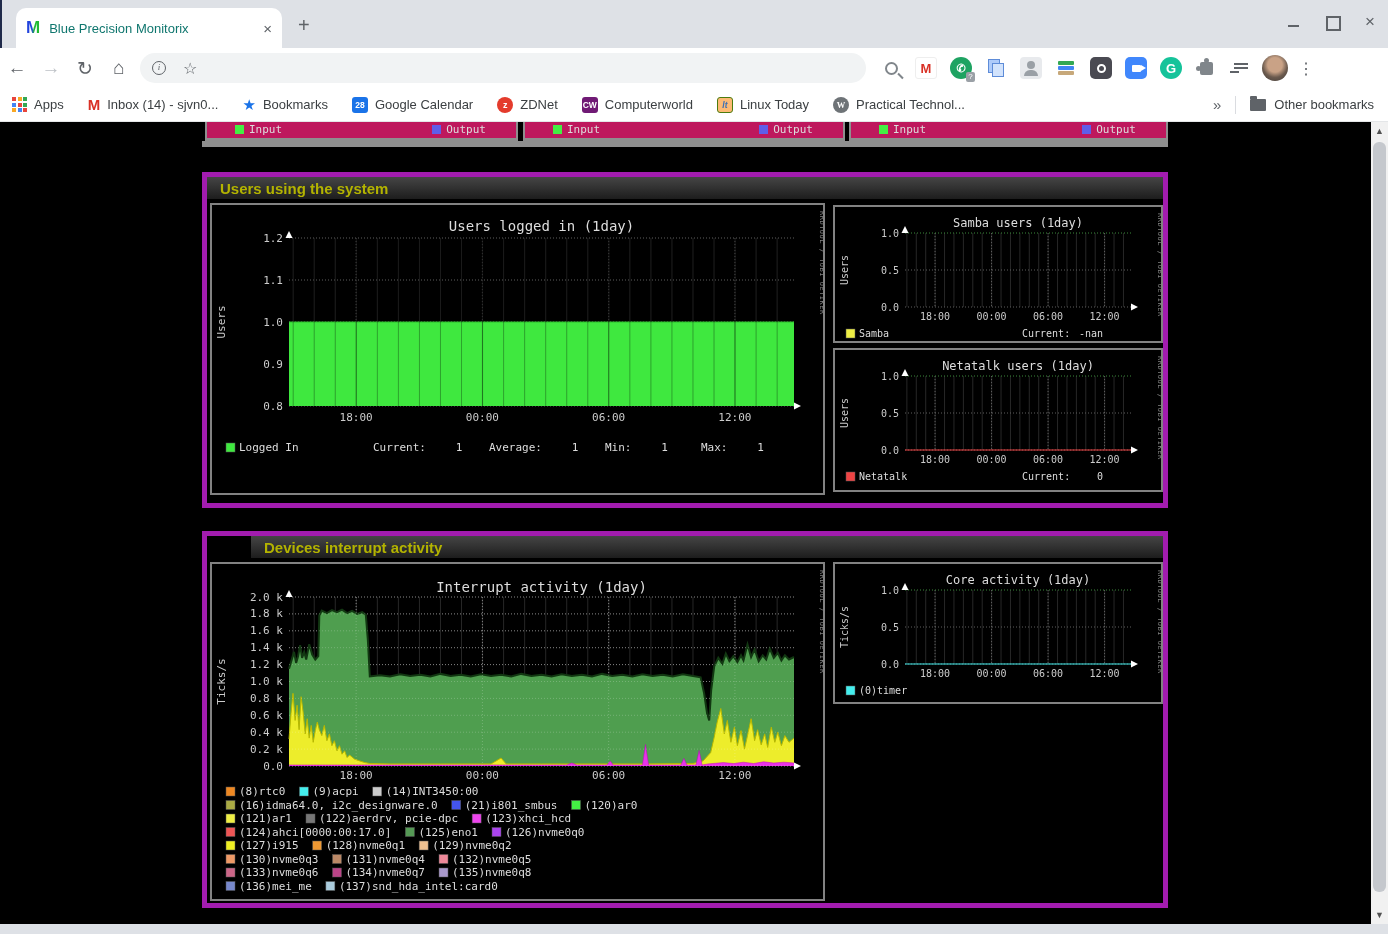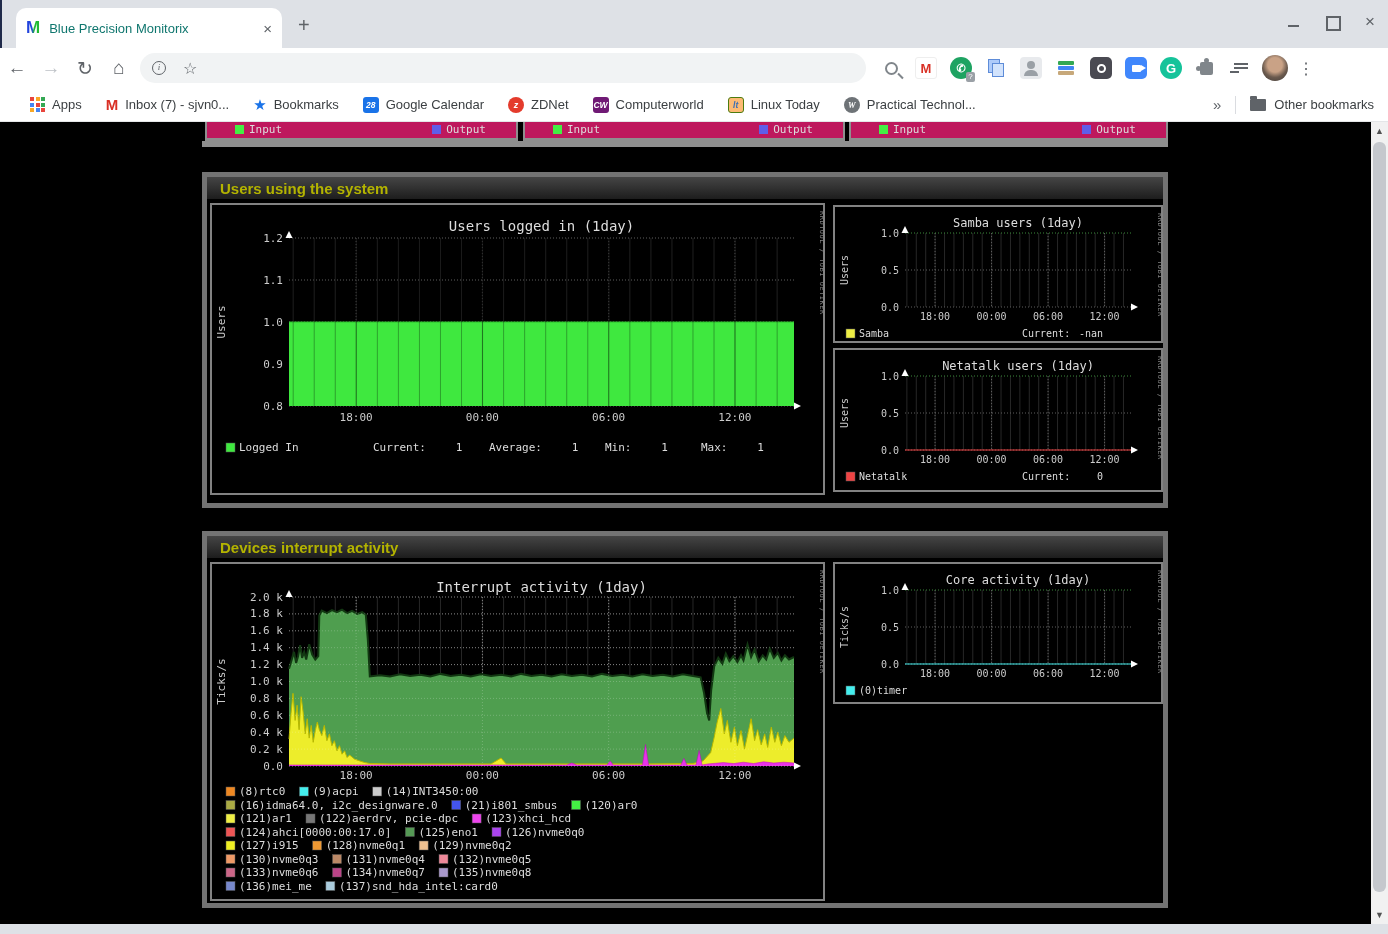--- a/index.html
+++ b/index.html
@@ -52,50 +52,50 @@
   .ext-puzzle { color:#5f6368; }
   .puzzle { width:13px; height:13px; background:#80868b; border-radius:2px; position:relative; }
   .puzzle::before { content:""; position:absolute; top:-4px; left:4px; width:5px; height:5px; background:#80868b; border-radius:50%; }
   .puzzle::after { content:""; position:absolute; left:-4px; top:4px; width:5px; height:5px; background:#80868b; border-radius:50%; }
   .ext-list { flex-direction:column; gap:2px; display:flex; }
   .list-bar { width:14px; height:2px; background:#5f6368; }
   .list-bar.short { width:9px; align-self:flex-start; }
   .avatar { width:26px; height:26px; border-radius:50%; background:radial-gradient(circle at 50% 38%, #c9a286 35%, #6b5a4e 60%, #3f3a38 100%); margin-left:10px; }
   .menu-dots { font-size:16px; color:#5f6368; margin:0 12px 0 10px; }
 
-  .bookmarks { position:absolute; left:0; top:88px; width:100%; height:34px; background:#fff; border-bottom:1px solid #e4e6e8; display:flex; align-items:center; padding-left:30px; }
+  .bookmarks { position:absolute; left:0; top:88px; width:100%; height:34px; background:#fff; border-bottom:1px solid #e4e6e8; display:flex; align-items:center; padding-left:12px; }
   .bm { display:flex; align-items:center; gap:7px; margin-right:24px; }
   .bm-label { font-size:13px; color:#3c4043; white-space:nowrap; }
   .apps-grid { display:grid; grid-template-columns:repeat(3,4px); grid-gap:1.5px; }
   .apps-grid i { width:4px; height:4px; display:block; }
   .bm-m { color:#d93025; font-weight:bold; font-size:15px; }
   .bm-star { color:#1a73e8; font-size:15px; }
-  .bm-badge { width:16px; height:16px; border-radius:3px; color:#fff; font-size:8.5px; font-weight:bold; display:flex; align-items:center; justify-content:center;font-style:italic; }
+  .bm-badge { width:16px; height:16px; border-radius:3px; color:#fff; font-size:8.5px; font-weight:bold; display:flex; align-items:center; justify-content:center; }
   .bm-cal { background:#1a73e8; }
   .bm-zd { background:#e43b2c; border-radius:50%; font-size:9px; }
   .bm-cw { background:#701a75; }
   .bm-lt { background:#fdba74; border:1px solid #4d7c0f; color:#3b6fb6; font-style:italic; }
   .bm-wp { background:#6e7377; border-radius:50%; font-family:"Liberation Serif",serif; }
   .bm-right { position:absolute; right:14px; display:flex; align-items:center; }
   .chev { color:#5f6368; font-size:15px; margin-right:14px; }
   .bm-sep { width:1px; height:18px; background:#dadce0; margin-right:14px; }
   .folder { width:16px; height:12px; background:#5f6368; border-radius:1px; position:relative; margin-right:8px; }
   .folder::before { content:""; position:absolute; top:-3px; left:0; width:7px; height:3px; background:#5f6368; border-radius:1px 1px 0 0; }
 
   
   .page { position:absolute; left:0; top:122px; width:1388px; height:812px; background:#000; }
   .top-strip { position:absolute; left:202px; top:0; width:966px; height:25px; }
   .tp { position:absolute; top:0; height:19px; background:#be185d; border-left:2px solid #8f8f8f; border-right:2px solid #8f8f8f; border-bottom:3px solid #8f8f8f; }
   .tp-inner { display:flex; justify-content:space-between; padding:1px 30px 0 28px; font-family:"DejaVu Sans Mono",monospace; font-size:11px; color:#ddd; }
   .lg-sq { display:inline-block; width:9px; height:9px; margin-right:5px; position:relative; top:1px; }
   .strip-bottom { position:absolute; left:0; top:19px; width:966px; height:6px; background:#8f8f8f; }
 
-  .section { position:absolute; left:202px; width:966px; background:#000; border:5px solid #737373; }
+  .section { position:absolute; left:202px; width:966px; background:#000; border:5px solid #a21caf; }
   .sec-users { top:50px; height:336px; }
-  .sec-int { top:409px; height:377px; }
+  .sec-int { top:409px; height:377px;padding-left:44px; }
   .sec-header { height:22px; margin:0; background:linear-gradient(#454545,#1d1d1d); display:flex; align-items:center; padding-left:13px; }
   .sec-title { color:#b3b300; font-weight:bold; font-size:15px; }
   .graph-panel { position:absolute; background:#000; border:2px solid #828282; }
   .gp-users { left:3px; top:26px; width:615px; height:292px; }
   .gp-samba { left:626px; top:28px; width:330px; height:138px; }
   .gp-netatalk { left:626px; top:171px; width:330px; height:144px; }
   .gp-int { left:3px; top:26px; width:615px; height:339px; }
   .gp-core { left:626px; top:26px; width:330px; height:142px; }
   .graph-panel svg { display:block; }
 
@@ -181,21 +181,21 @@
           <i style="background:#e8453c"></i>
           <i style="background:#34a853"></i>
           <i style="background:#f9a825"></i>
           <i style="background:#4285f4"></i>
           <i style="background:#e8453c"></i>
         </span>
       <span class="bm-label">Apps</span>
     </div>
     <div class="bm">
       <span class="bm-m">M</span>
-      <span class="bm-label">Inbox (7) - sjvn0...</span>
+      <span class="bm-label">Inbox (14) - sjvn0...</span>
     </div>
     <div class="bm">
       <span class="bm-star">★</span>
       <span class="bm-label">Bookmarks</span>
     </div>
     <div class="bm">
       <span class="bm-badge bm-cal">28</span>
       <span class="bm-label">Google Calendar</span>
     </div>
     <div class="bm">

